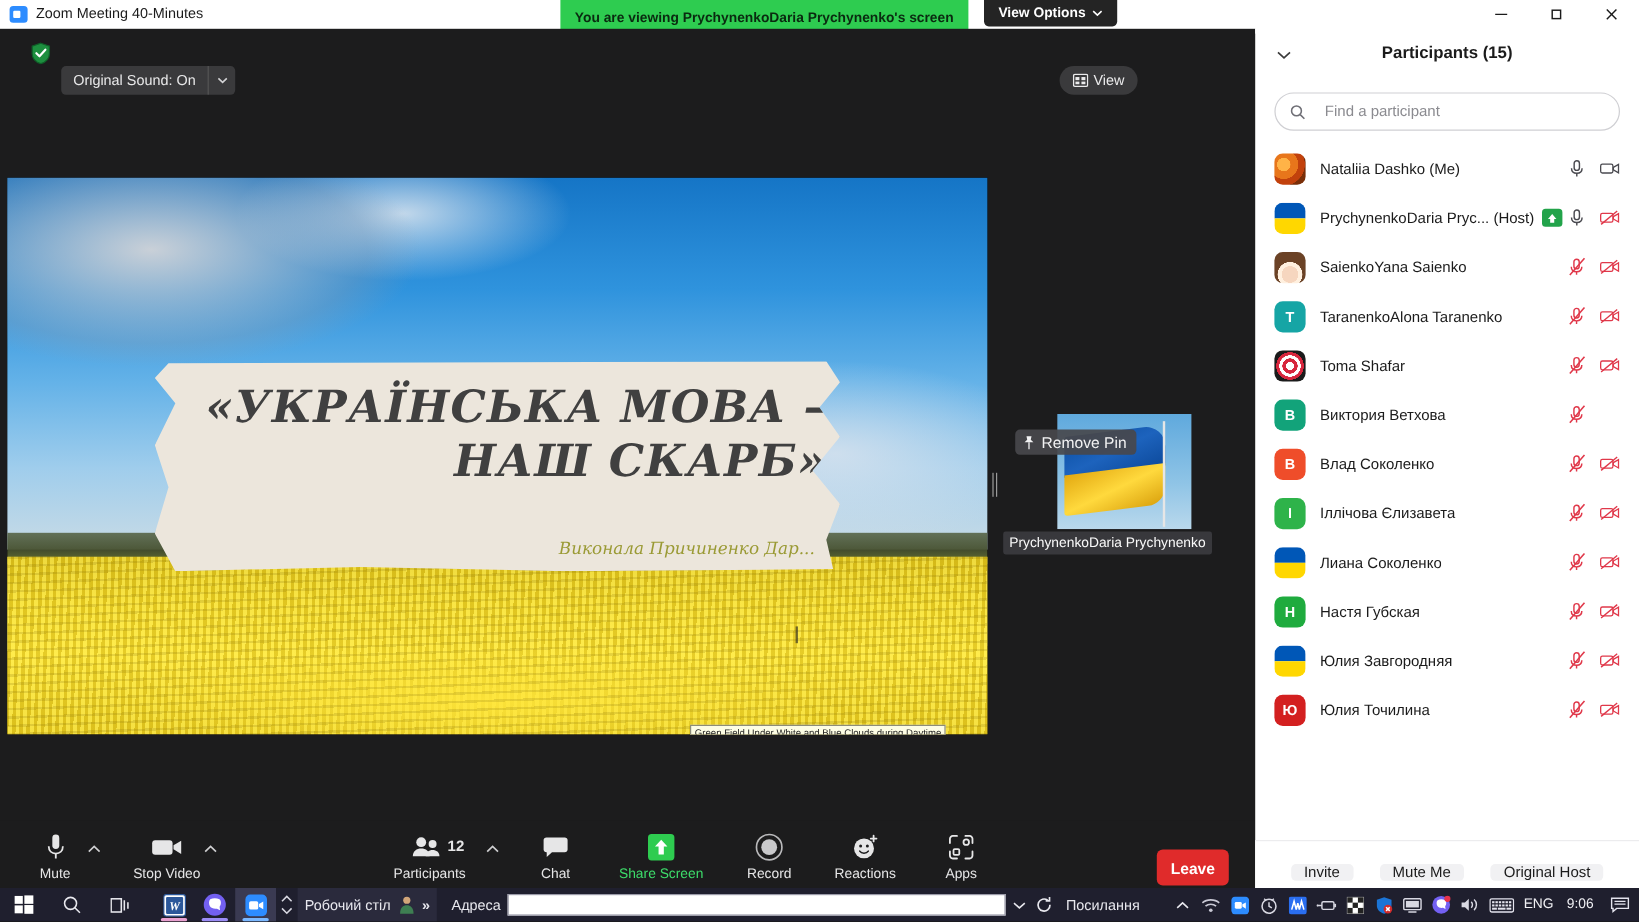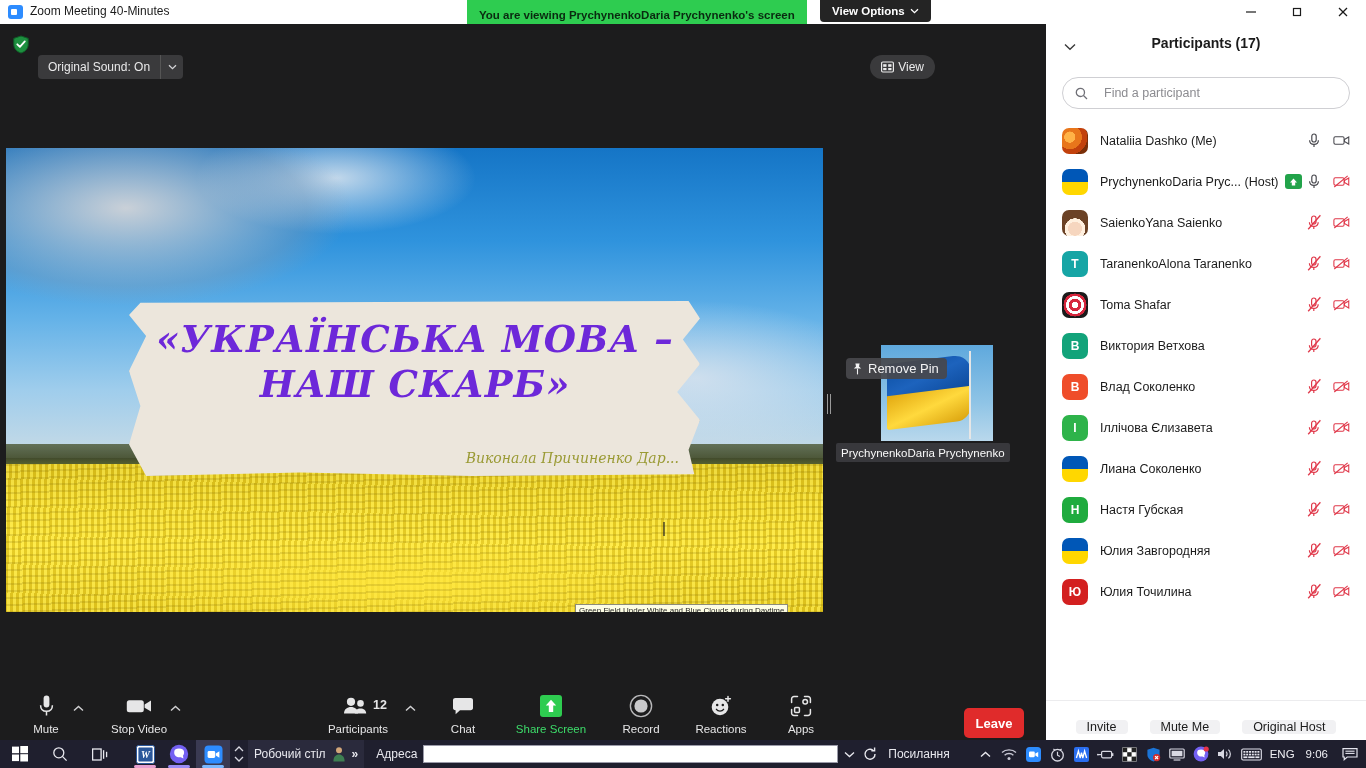--- a/index.html
+++ b/index.html
@@ -47,21 +47,21 @@
     background: #242424; display: flex; align-items: center; gap: 5px; padding: 0 12px;
     border-bottom-right-radius: 4px; border-bottom-left-radius: 4px;
   }
   .view-options span { font-size: 11.5px; color: #ffffff; font-weight: bold; white-space: nowrap; }
 
   
   .stage {
     position: absolute; left: 0; top: 24px; width: 1046px; height: 744px;
     background: #1c1c1d;
   }
-  .topbar-row { position: absolute; left: 0; top: 0; width: 957px; height: 40px; }
+  .topbar-row { position: absolute; left: 13px; top: 0; width: 957px; height: 40px; }
   .shield {
     position: absolute; left: 12px; top: 11px; width: 18px; height: 19px;
   }
   .orig-sound {
     position: absolute; left: 38px; top: 31px; height: 24px;
     display: flex; align-items: stretch; background: #3a3a3c; border-radius: 4px;
     overflow: hidden;
   }
   .orig-sound .lbl {
     display: flex; align-items: center; padding: 0 10px;
@@ -109,21 +109,21 @@
   }
   .paper {
     position: absolute; left: 123px; top: 153px; width: 571px; height: 175px;
     background: #ece6dc;
     box-shadow: 0 6px 14px rgba(0,0,0,.25);
     clip-path: polygon(2% 1%, 98% 0%, 100% 10%, 97% 22%, 100% 36%, 96% 52%, 100% 68%, 98% 85%, 99% 99%,
                        60% 100%, 30% 98%, 3% 100%, 0% 82%, 2% 60%, 0% 40%, 3% 20%, 0% 8%);
   }
   .paper .ttl {
     position: absolute; left: 12px; top: 16px; width: 548px;
-    text-align: center; color: #6d28d9;
+    text-align: right; color: #404040;
     font-family: "DejaVu Serif", serif; font-style: italic; font-weight: bold;
     font-size: 37px; line-height: 45px; letter-spacing: 1px;
   }
   .paper .sub {
     position: absolute; left: 20px; bottom: 10px; width: 540px; text-align: right;
     color: #9a9a34; font-family: "DejaVu Serif", serif; font-style: italic;
     font-size: 14px; white-space: nowrap; padding-right: 10px;
   }
   .img-tooltip {
     position: absolute; left: 569px; top: 456px;
@@ -518,21 +518,21 @@
     </div>
   </div>
 
   <div class="panel">
     <div class="panel-head">
       <div class="chev">
         <svg width="12" height="8" viewBox="0 0 12 8">
             <path d="M1 1.6 L6 6.2 L11 1.6" fill="none" stroke="#3a3a3a" stroke-width="1.4"></path>
           </svg>
       </div>
-      <div class="ttl">Participants (17)</div>
+      <div class="ttl">Participants (15)</div>
     </div>
 
     <div class="search">
       <svg width="13" height="13" viewBox="0 0 13 13">
         <circle cx="5.4" cy="5.4" r="4.1" fill="none" stroke="#6f6f76" stroke-width="1.3"></circle>
         <line x1="8.5" y1="8.5" x2="12" y2="12" stroke="#6f6f76" stroke-width="1.3"></line>
       </svg>
       <input type="text" placeholder="Find a participant" style="">
     </div>
 

